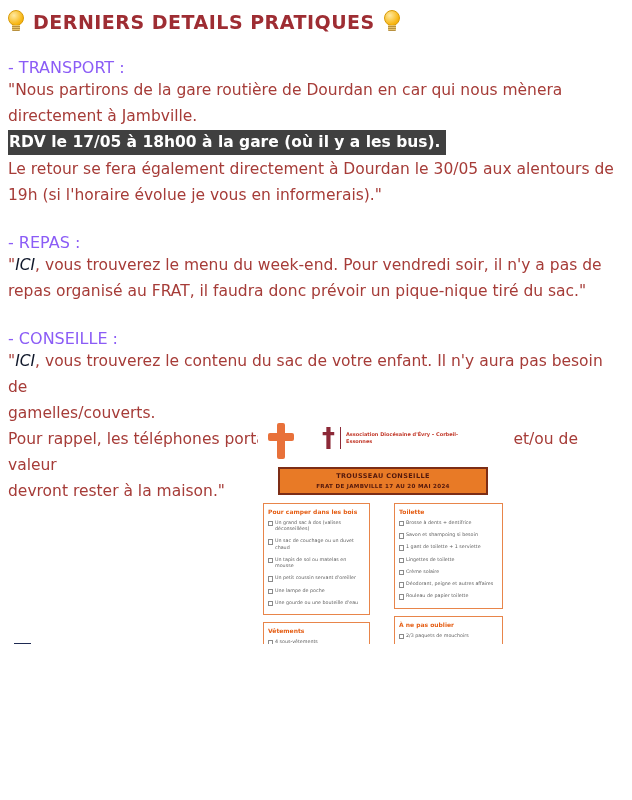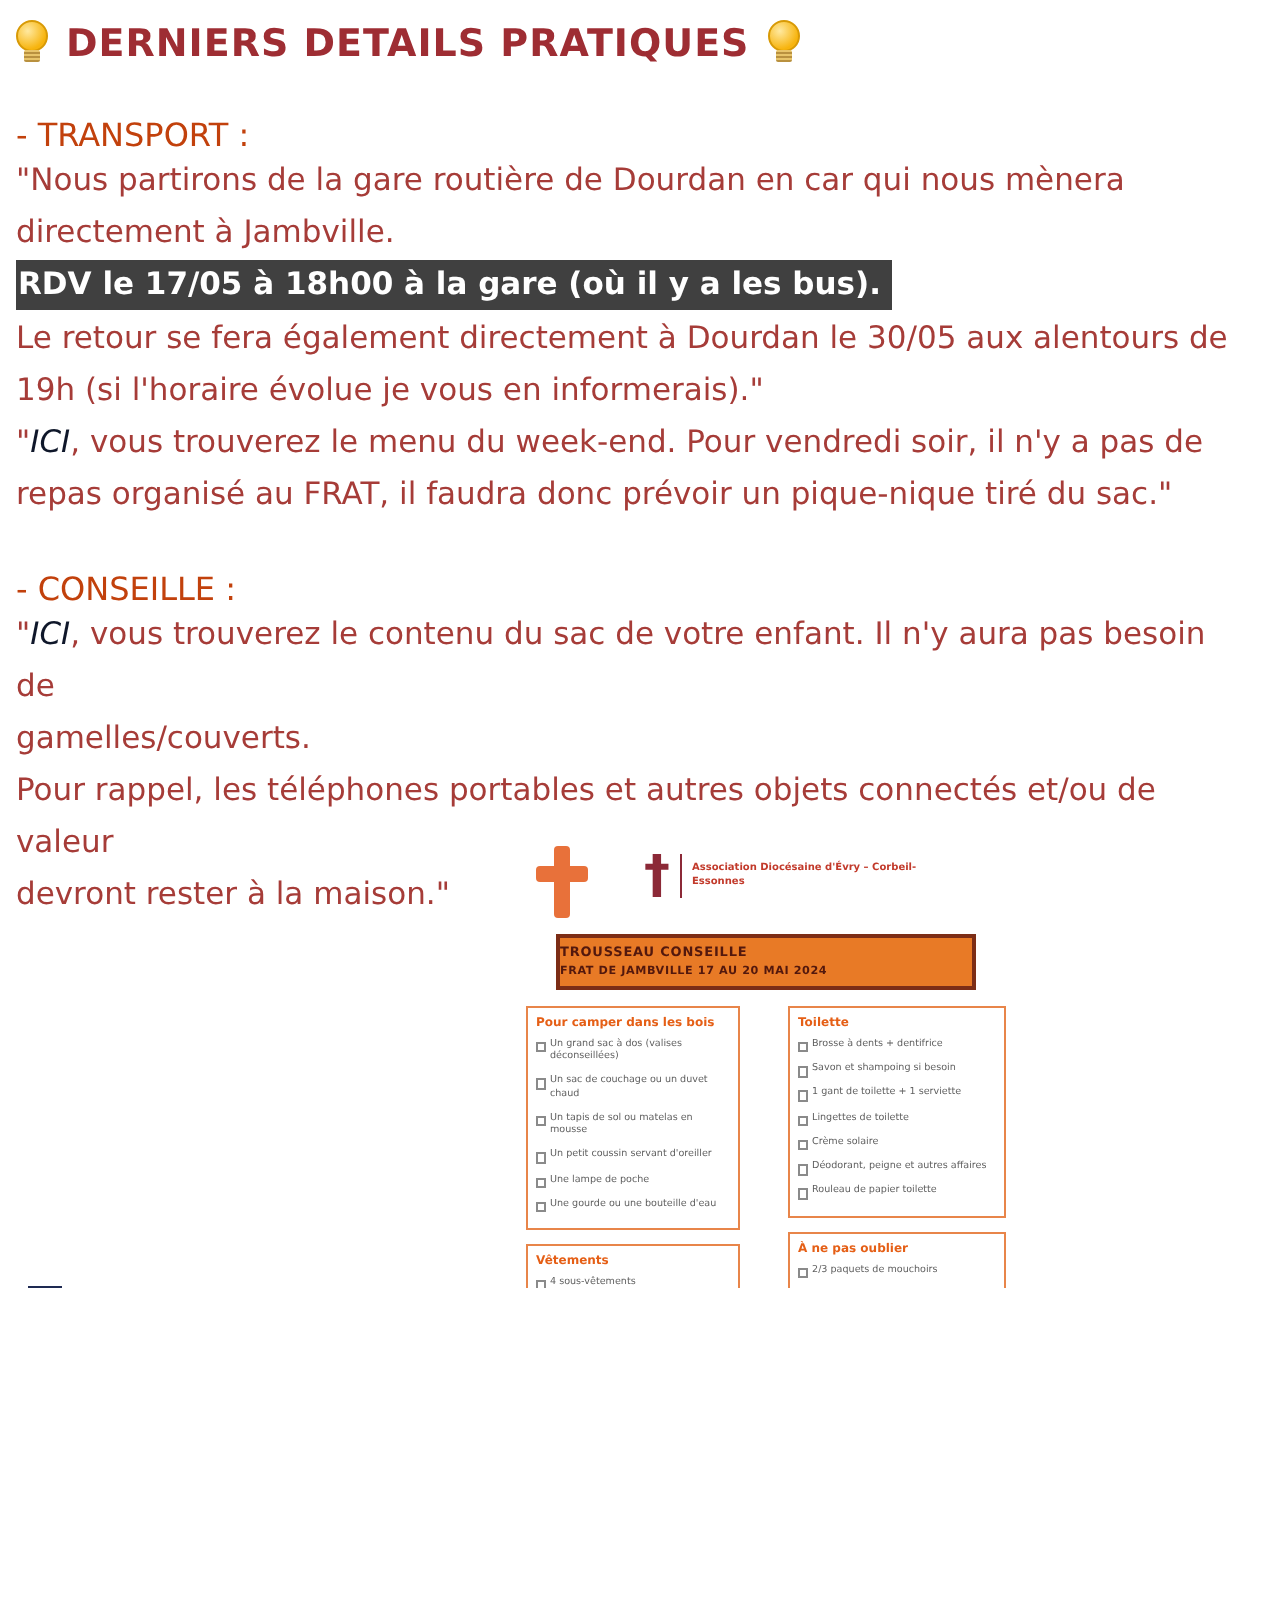--- a/index.html
+++ b/index.html
@@ -7,36 +7,36 @@
         font-family:"DejaVu Sans",sans-serif;}
   
   .content{padding:10px 10px 0 8px;}
   .page-title{display:flex;align-items:center;gap:9px;color:#9e2d33;font-size:19px;
               font-weight:bold;letter-spacing:.5px;}
   .bulb{display:inline-block;width:16px;height:23px;position:relative;}
   .bulb::before{content:"";position:absolute;left:0;top:0;width:14px;height:14px;border-radius:50%;
                 background:radial-gradient(circle at 35% 32%,#ffe9a0,#f7b40e 70%);border:1px solid #d89a06;}
   .bulb::after{content:"";position:absolute;left:4px;top:15px;width:8px;height:6px;border-radius:1px;
                background:repeating-linear-gradient(#e8c46a 0 1px,#b9913f 1px 2px);}
-  .sec-heading{color:#c2410c;font-size:16px;margin-top:25px;font-weight:normal;}
+  .sec-heading{color:#8b5cf6;font-size:16px;margin-top:25px;font-weight:normal;}
   .body-text{color:#a63c38;font-size:15.5px;line-height:26px;white-space:pre-line;margin:0;}
   .hl{display:inline-block;background:#404040;color:#ffffff;font-weight:bold;font-size:15.5px;
       line-height:22px;padding:1px 5px 2px 1px;margin:1px 0;}
   .link{color:#0f172a;font-style:italic;}
   
   .tdoc{position:absolute;left:258px;top:415px;width:250px;height:385px;background:#fff;}
   .tdoc-header{position:relative;height:52px;}
   .frat-cross{position:absolute;left:10px;top:8px;width:26px;height:36px;}
   .frat-cross::before{content:"";position:absolute;left:9px;top:0;width:8px;height:36px;background:#e8713a;border-radius:2px;}
   .frat-cross::after{content:"";position:absolute;left:0;top:10px;width:26px;height:8px;background:#e8713a;border-radius:2px;}
   .assoc{position:absolute;left:64px;top:8px;display:flex;align-items:center;gap:5px;}
   .assoc-glyph{font-size:26px;line-height:30px;color:#8c2937;font-weight:bold;}
   .assoc-bar{width:1px;height:22px;background:#8c2937;}
   .assoc-text{font-size:5px;font-weight:bold;color:#c23a2b;width:125px;line-height:1.4;}
-  .banner{margin:0 20px;background:#e87a26;border:2px solid #7c2d16;padding:3px 0 4px;}
+  .banner{margin:0 20px;background:#e87a26;border:2px solid #7c2d16;text-align:center;padding:3px 0 4px;}
   .banner-l1{font-size:6.5px;font-weight:bold;color:#53180d;letter-spacing:.4px;}
   .banner-l2{font-size:5.6px;font-weight:bold;color:#53180d;margin-top:3px;letter-spacing:.3px;}
   .tcols{display:flex;gap:24px;padding:8px 5px 0 5px;}
   .tcol-left{width:108px;}
   .tcol-right{width:110px;}
   .tbox{border:1px solid #e8854a;padding:4px 3px 2px 4px;margin-bottom:7px;background:#fff;}
   .tbox-title{color:#e55f16;font-weight:bold;font-size:6px;margin-bottom:5px;}
   .titem{font-size:4.8px;color:#5f5f5f;margin-bottom:6px;line-height:1.3;position:relative;padding-left:7px;}
   .titem.chk::before{content:"";position:absolute;left:0;top:1px;width:3.4px;height:3.4px;
                      border:.7px solid #8a8a8a;background:#fff;}
@@ -82,20 +82,21 @@
 
     <div class="sec-heading">- TRANSPORT :</div>
     <p class="body-text">"Nous partirons de la gare routière de Dourdan en car qui nous mènera
 directement à Jambville.</p>
     <div>
       <span class="hl">RDV le 17/05 à 18h00 à la gare (où il y a les bus).</span>
     </div>
     <p class="body-text">Le retour se fera également directement à Dourdan le 30/05 aux alentours de
 19h (si l'horaire évolue je vous en informerais)."</p>
 
+    <div class="sec-heading">- REPAS :</div>
     <p class="body-text"><span>"</span><span class="link">ICI</span><span>, vous trouverez le menu du week-end. Pour vendredi soir, il n'y a pas de
 repas organisé au FRAT, il faudra donc prévoir un pique-nique tiré du sac."</span></p>
 
     <div class="sec-heading">- CONSEILLE :</div>
     <p class="body-text"><span>"</span><span class="link">ICI</span><span>, vous trouverez le contenu du sac de votre enfant. Il n'y aura pas besoin de
 gamelles/couverts.
 Pour rappel, les téléphones portables et autres objets connectés et/ou de valeur
 devront rester à la maison."</span></p>
   </div>
 

